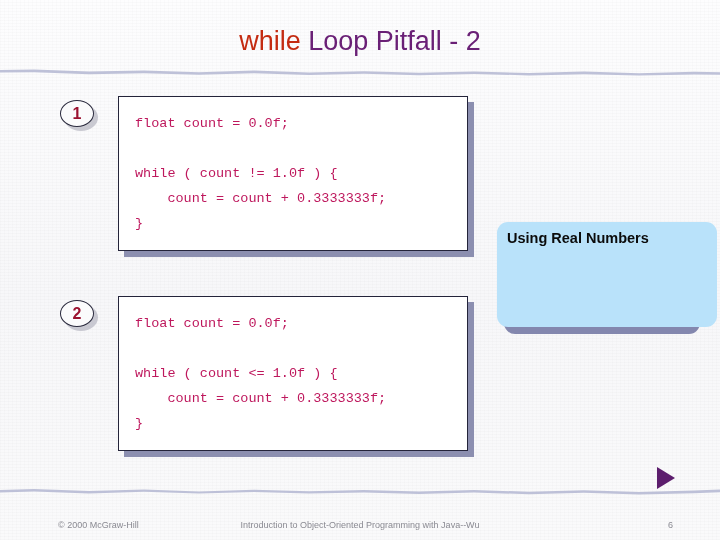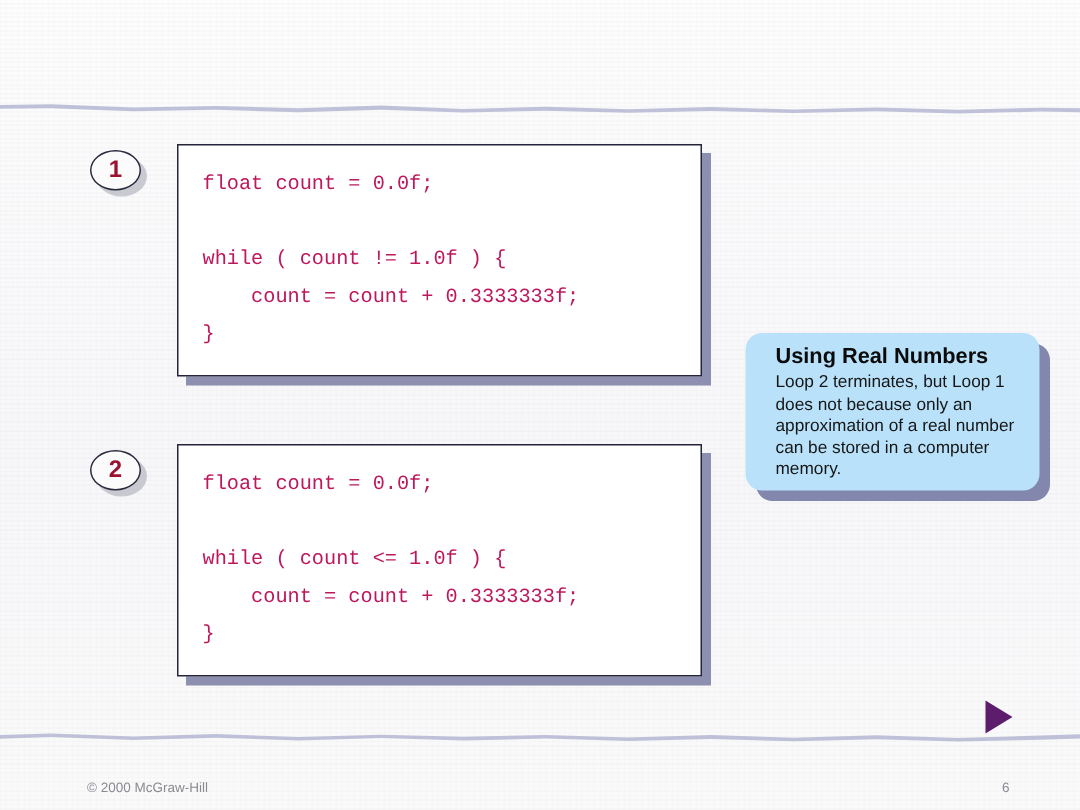--- a/index.html
+++ b/index.html
@@ -150,26 +150,26 @@
     top: 7px;
     width: 196px;
     height: 105px;
     border-radius: 11px;
     background: #8387ae;
   }
   #callout .callout-body {
     position: absolute;
     left: 0;
     top: 0;
-    width: 196px;
+    width: 220px;
     height: 105px;
     border-radius: 11px;
     background: #b9e2fa;
     box-sizing: border-box;
-    padding: 7px 10px 6px 20px;
+    padding: 7px 10px 6px 10px;
   }
   #callout-heading {
     font-size: 14.5px;
     font-weight: bold;
     color: #0b0b0b;
     line-height: 18px;
     white-space: nowrap;
   }
   #callout-body-text {
     margin-top: 1px;
@@ -220,20 +220,23 @@
     left: 668px;
     top: 2px;
     white-space: nowrap;
   }
 </style>
 </head>
 <body>
 
 <div id="slide">
 
+  <div id="title">
+    <span class="kw">while</span><span class="rest"> Loop Pitfall - 2</span>
+  </div>
 
   <div class="band" id="band-top">
     <svg width="736" height="9" viewBox="0 0 736 9" xmlns="http://www.w3.org/2000/svg">
       <path d="M0,2 L40,1.5 L95,3.6 L150,2.6 L205,4.2 L260,2.4 L315,4.6 L370,3.2 L425,4.8 L480,3.4 L535,5.0 L590,3.6 L645,5.2 L700,3.8 L736,4.4 L736,7.0 L700,6.4 L645,7.6 L590,6.2 L535,7.4 L480,6.0 L425,7.2 L370,5.8 L315,7.0 L260,5.2 L205,6.8 L150,5.2 L95,6.2 L40,4.2 L0,4.6 Z" fill="#b7bad4" opacity="0.9"></path>
     </svg>
   </div>
 
   <div class="badge" id="badge-1">
     <div class="shadow"></div>
     <div class="ring"></div>
@@ -259,30 +262,30 @@
 
 while ( count &lt;= 1.0f ) {
     count = count + 0.3333333f;
 }</pre>
   </div>
 
   <div id="callout">
     <div class="callout-shadow"></div>
     <div class="callout-body">
       <div id="callout-heading">Using Real Numbers</div>
-      <div id="callout-body-text">Loop 2 terminates, but Loop 1 does not because only an approximation of a real number can be stored in a computer memory.</div>
     </div>
   </div>
 
   <div class="band" id="band-bottom">
     <svg width="736" height="9" viewBox="0 0 736 9" xmlns="http://www.w3.org/2000/svg">
       <path d="M0,3.2 L40,2.0 L95,4.0 L150,2.4 L205,4.4 L260,2.8 L315,4.2 L370,3.0 L425,4.6 L480,3.0 L535,4.8 L590,3.2 L645,5.0 L700,3.4 L736,2.2 L736,5.0 L700,6.2 L645,7.4 L590,5.8 L535,7.2 L480,5.6 L425,7.0 L370,5.4 L315,6.6 L260,5.0 L205,6.6 L150,4.8 L95,6.4 L40,4.4 L0,5.6 Z" fill="#b7bad4" opacity="0.9"></path>
     </svg>
   </div>
 
   <div id="next-arrow"></div>
 
   <div id="footer">
     <div id="footer-copyright">© 2000 McGraw-Hill</div>
+    <div id="footer-center">Introduction to Object-Oriented Programming with Java--Wu</div>
     <div id="footer-pagenum">6</div>
   </div>
 
 </div>
 
 </body></html>

